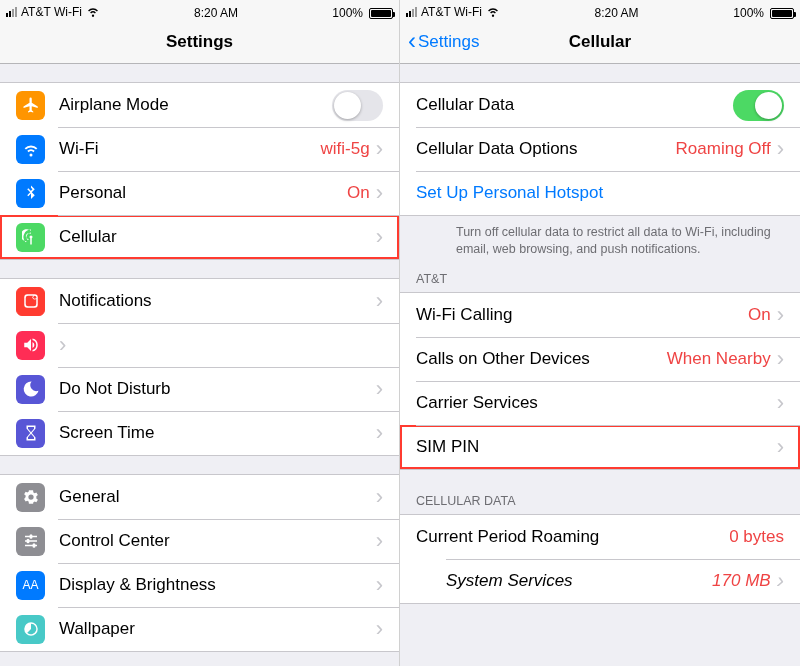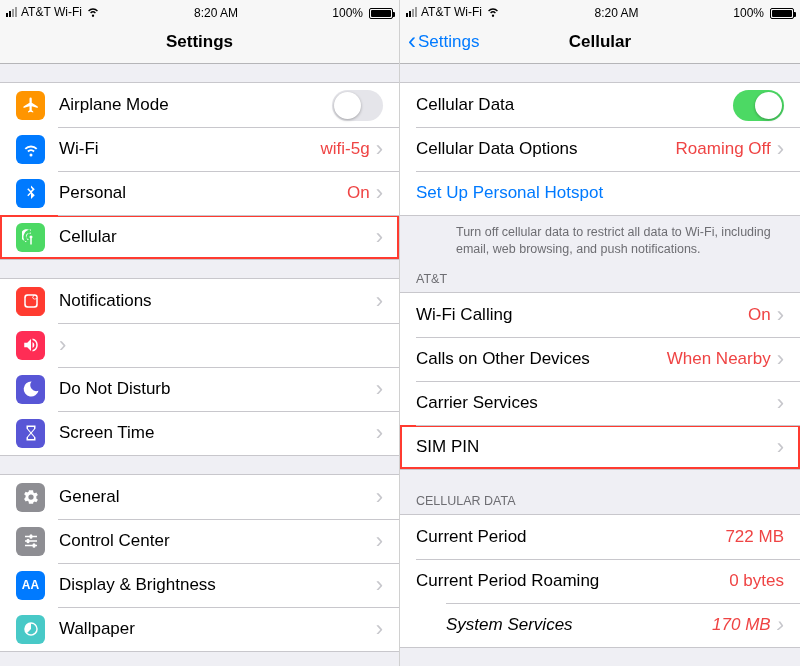--- a/index.html
+++ b/index.html
@@ -269,21 +269,21 @@
         <div class="icon icon-controlcenter">
           <svg viewBox="0 0 24 24">
               <path fill="#fff" d="M4 7h6a2 2 0 104 0h6V5h-6a2 2 0 10-4 0H4v2zm0 6h2a2 2 0 104 0h10v-2H10a2 2 0 10-4 0H4v2zm0 6h10a2 2 0 104 0h2v-2h-2a2 2 0 10-4 0H4v2z"></path>
             </svg>
         </div>
         <div class="label">Control Center</div>
         <div class="chevron">›</div>
       </div>
       <div class="row with-icon">
         <div class="icon icon-display">
-          <span style="font-size:12px;font-weight:700;color:#fff;">AA</span>
+          <span style="font-size:12px;font-weight:400;color:#fff;">AA</span>
         </div>
         <div class="label">Display &amp; Brightness</div>
         <div class="chevron">›</div>
       </div>
       <div class="row with-icon">
         <div class="icon icon-wallpaper">
           <svg viewBox="0 0 24 24">
               <path fill="#fff" d="M12 3a9 9 0 100 18 9 9 0 000-18zm0 2a7 7 0 11-4.95 11.95L12 12V5z"></path>
             </svg>
         </div>
@@ -368,24 +368,20 @@
         <div class="label">SIM PIN</div>
         <div class="chevron">›</div>
       </div>
     </div>
   </div>
 
   <div class="group">
     <div class="group-header">CELLULAR DATA</div>
     <div class="list">
       <div class="row">
-        <div class="label">Current Period</div>
-        <div class="value" style="margin-right:0">722 MB</div>
-      </div>
-      <div class="row">
         <div class="label">Current Period Roaming</div>
         <div class="value" style="margin-right:0">0 bytes</div>
       </div>
       <div class="row indented">
         <div class="label">System Services</div>
         <div class="value">170 MB</div>
         <div class="chevron">›</div>
       </div>
     </div>
   </div>

